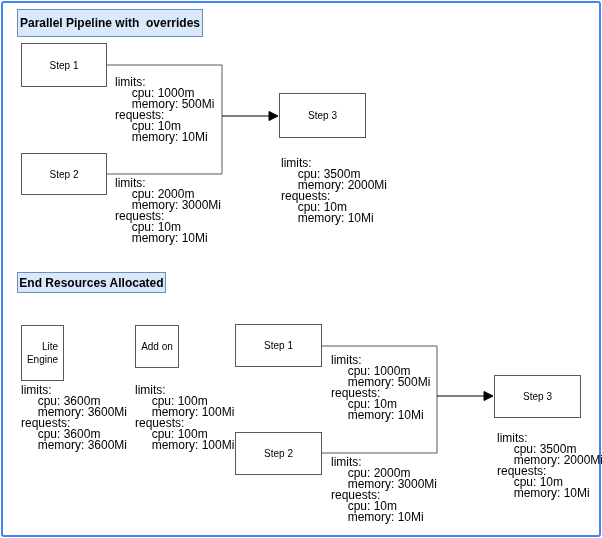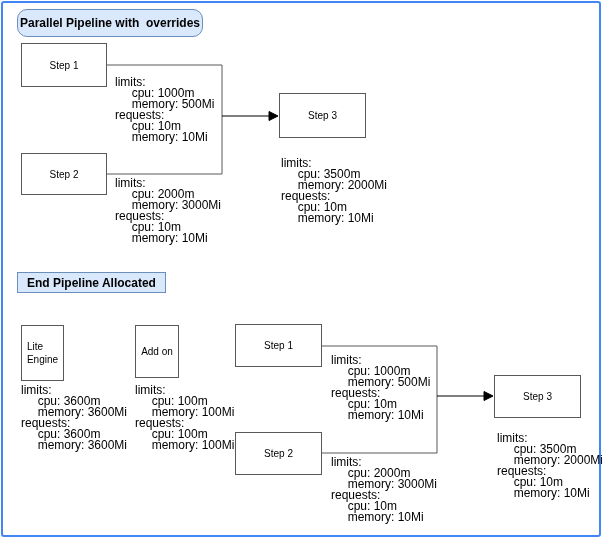--- a/index.html
+++ b/index.html
@@ -32,21 +32,21 @@
     display: flex; align-items: center; justify-content: center;
     font-size: 12px; font-weight: bold; color: #000;
     white-space: pre;
   }
 
   .node {
     position: absolute;
     background: #ffffff;
     border: 1px solid var(--box-border);
     display: flex; align-items: center; justify-content: center;
-    font-size: 10px; color: #000; text-align: left;
+    font-size: 10px; color: #000; text-align: right;
     white-space: pre-line;
     line-height: 13px;
   }
 
   .resources {
     position: absolute;
     font-size: 12px;
     line-height: 11px;
     white-space: pre;
     color: #000;
@@ -70,21 +70,21 @@
 
     <path class="arrow-line" d="M222 116 L269 116"></path>
     <polygon class="arrow-head" points="269,111.5 278,116 269,120.5"></polygon>
 
     <path class="conn" d="M322 346 L437 346 L437 453 L322 453"></path>
 
     <path class="arrow-line" d="M437 396 L484 396"></path>
     <polygon class="arrow-head" points="484,391.5 493,396 484,400.5"></polygon>
   </svg>
 
-  <div class="section-title" style="left:17px; top:9px; width:186px; height:28px;border-radius:10px;">Parallel Pipeline with  overrides</div>
+  <div class="section-title" style="left:17px; top:9px; width:186px; height:28px;">Parallel Pipeline with  overrides</div>
 
   <div class="node" style="left:21px; top:43px; width:86px; height:44px;">Step 1</div>
 
   <div class="node" style="left:21px; top:153px; width:86px; height:42px;">Step 2</div>
 
   <div class="node" style="left:279px; top:93px; width:87px; height:45px;">Step 3</div>
 
   <div class="resources" style="left:115px; top:77px;">limits:
      cpu: 1000m
      memory: 500Mi
@@ -99,26 +99,26 @@
      cpu: 10m
      memory: 10Mi</div>
 
   <div class="resources" style="left:281px; top:158px;">limits:
      cpu: 3500m
      memory: 2000Mi
 requests:
      cpu: 10m
      memory: 10Mi</div>
 
-  <div class="section-title" style="left:17px; top:272px; width:149px; height:21px;">End Pipeline Allocated</div>
+  <div class="section-title" style="left:17px; top:272px; width:149px; height:21px;">End Resources Allocated</div>
 
   <div class="node" style="left:21px; top:325px; width:43px; height:56px;">Lite
 Engine</div>
 
-  <div class="node" style="left:135px; top:325px; width:44px; height:53px;">Add on</div>
+  <div class="node" style="left:135px; top:325px; width:44px; height:43px;">Add on</div>
 
   <div class="node" style="left:235px; top:324px; width:87px; height:43px;">Step 1</div>
 
   <div class="node" style="left:235px; top:432px; width:87px; height:43px;">Step 2</div>
 
   <div class="node" style="left:494px; top:375px; width:87px; height:43px;">Step 3</div>
 
   <div class="resources" style="left:21px; top:385px;">limits:
      cpu: 3600m
      memory: 3600Mi

